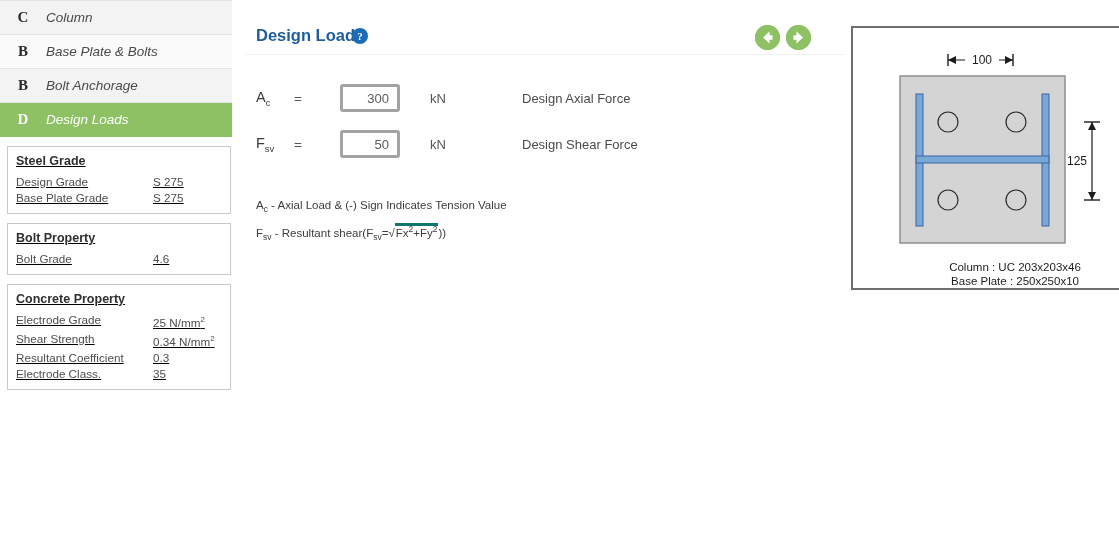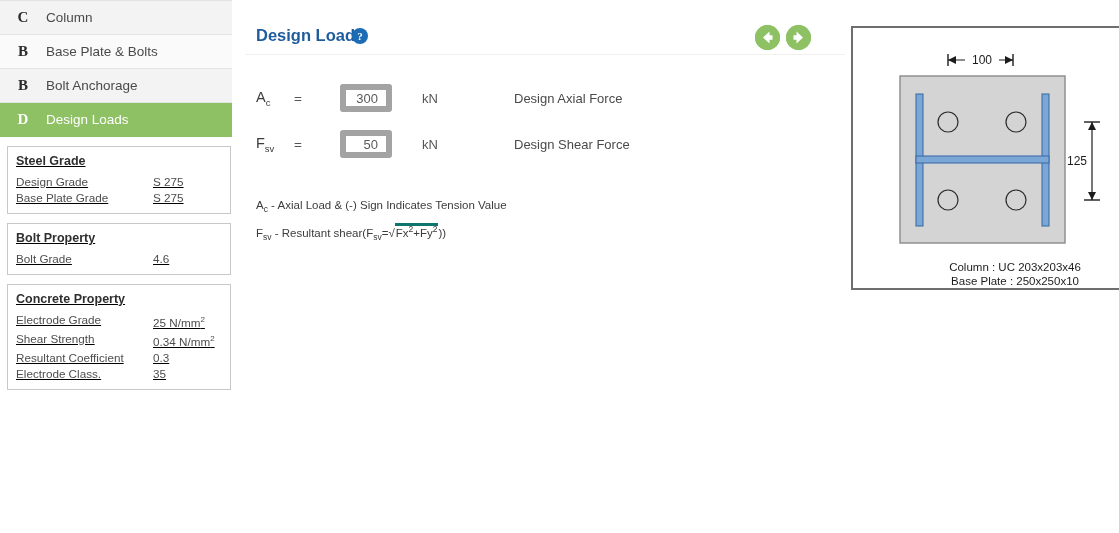--- a/index.html
+++ b/index.html
@@ -44,20 +44,21 @@
     font-family: "Liberation Serif", serif;
     font-weight: bold;
     font-size: 15px;
     color: #2b2b2b;
   }
   .nav-item.active .nav-letter { color: #ffffff; }
 
   .nav-label {
     font-size: 13.5px;
     color: #4a4a4a;
+    font-style: italic;
   }
   .nav-item.active .nav-label { color: #ffffff; }
 
   
   .panel {
     margin: 9px 0 0 7px;
     width: 224px;
     border: 1px solid #c8c8c8;
     box-sizing: border-box;
     background: #fff;
@@ -147,23 +148,23 @@
     font-size: 14.5px;
     color: #3c3c3c;
   }
   .sym sub { font-size: 9.5px; }
   .eq {
     width: 46px;
     font-size: 13.5px;
     color: #555;
   }
   .field {
-    width: 52px;
+    width: 60px;
     height: 28px;
-    border: 6px solid #a3a3a3;
+    border: 3px solid #a3a3a3;
     border-radius: 3px;
     box-sizing: border-box;
     font-family: "Liberation Sans", sans-serif;
     font-size: 13px;
     color: #5a5a5a;
     text-align: right;
     padding-right: 8px;
     background: #fff;
     outline: none;
   }

